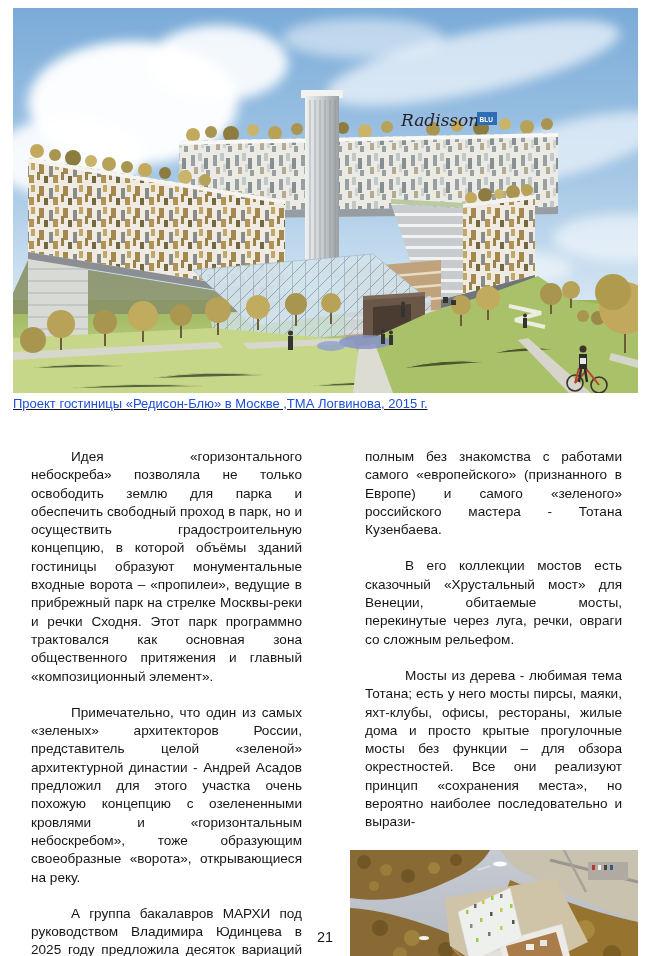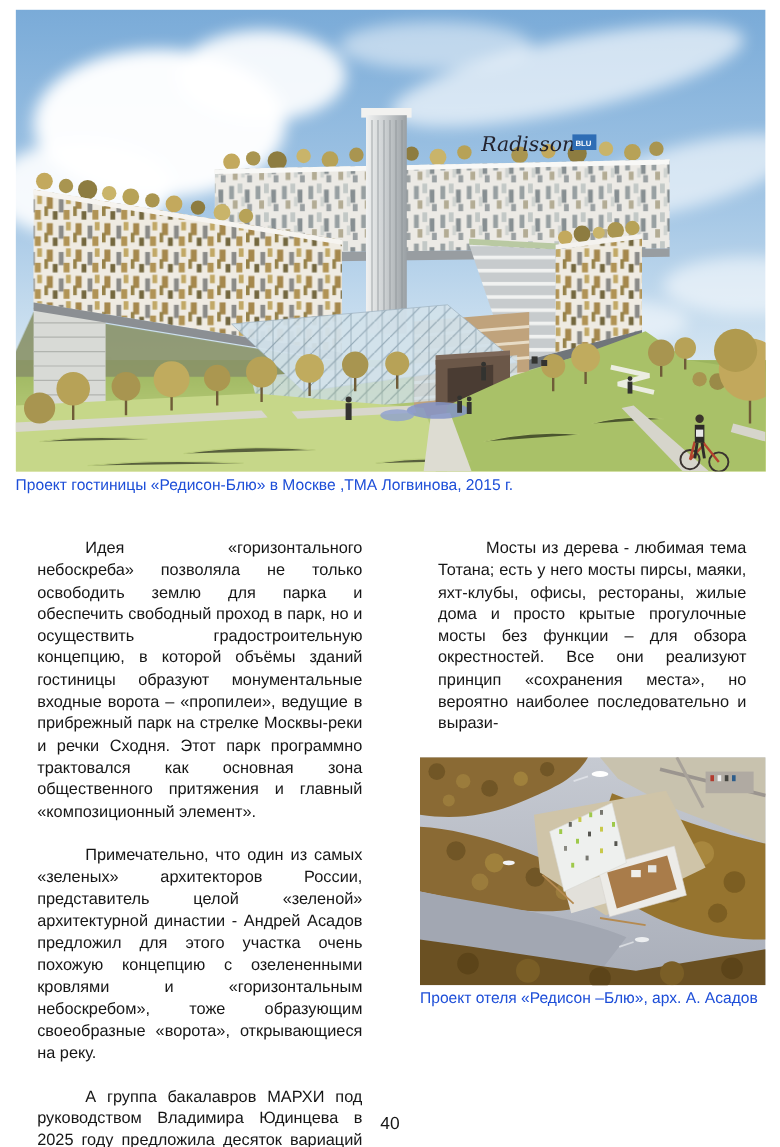--- a/index.html
+++ b/index.html
@@ -2,21 +2,21 @@
 <html lang="ru"><head>
 <meta charset="utf-8">
 <style>
   html,body{margin:0;padding:0;}
   body{
     width:650px;height:956px;background:#ffffff;
     font-family:"Liberation Sans", sans-serif;color:#161616;
     position:relative;overflow:hidden;
   }
   .page{position:relative;width:650px;height:956px;background:#fff;}
-  figure{margin:0;padding:0;}
+  figure{margin:0;padding:0;text-decoration:underline;}
   .hero{position:absolute;left:13px;top:8px;width:625px;}
   .hero svg{display:block;width:625px;height:385px;}
   figcaption{
     font-size:13px;line-height:16px;color:#1d4ed8;
     padding-top:3px;text-align:left;
   }
   .columns{position:absolute;left:13px;top:430px;width:627px;display:flex;}
   .col-left{width:307px;margin-right:27px;}
   .col-right{width:293px;}
   p.body{
@@ -308,20 +308,22 @@
   </figure>
 
   <div class="columns">
     <div class="col col-left">
       <p class="body indent">Идея «горизонтального небоскреба» позволяла не только освободить землю для парка и обеспечить свободный проход в парк, но и осуществить градостроительную концепцию, в которой объёмы зданий гостиницы образуют монументальные входные ворота – «пропилеи», ведущие в прибрежный парк на стрелке Москвы-реки и речки Сходня. Этот парк программно трактовался как основная зона общественного притяжения и главный «композиционный элемент».</p>
       <p class="body indent">Примечательно, что один из самых «зеленых» архитекторов России, представитель целой «зеленой» архитектурной династии - Андрей Асадов предложил для этого участка очень похожую концепцию с озелененными кровлями и «горизонтальным небоскребом», тоже образующим своеобразные «ворота», открывающиеся на реку.</p>
       <p class="body indent">А группа бакалавров МАРХИ под руководством Владимира Юдинцева в 2025 году предложила десяток вариаций  «горизонтального небоскреба» в своих дипломных проектах для зданий  различного назначения в самых разных местах.</p>
     </div>
 
     <div class="col col-right">
+      <p class="body">полным без знакомства с работами самого «европейского» (признанного в Европе) и самого «зеленого» российского мастера - Тотана Кузенбаева.</p>
+      <p class="body indent">В его коллекции мостов есть сказочный «Хрустальный мост» для Венеции, обитаемые мосты, перекинутые через луга, речки, овраги со сложным рельефом.</p>
       <p class="body indent">Мосты из дерева - любимая тема Тотана; есть у него мосты пирсы, маяки, яхт-клубы, офисы, рестораны, жилые дома и просто крытые прогулочные мосты без функции – для обзора окрестностей.  Все они реализуют принцип «сохранения места», но вероятно наиболее последовательно и вырази-</p>
 
       <figure class="fig2">
         <svg viewBox="0 0 288 190" width="288" height="190" xmlns="http://www.w3.org/2000/svg">
           <defs>
             <linearGradient id="waterG" x1="0" y1="0" x2="0" y2="1">
               <stop offset="0" stop-color="#c6cad2"></stop>
               <stop offset="1" stop-color="#a9aeb9"></stop>
             </linearGradient>
           </defs>
@@ -408,14 +410,14 @@
             <ellipse cx="74" cy="88" rx="5" ry="2" fill="#f2f3f5"></ellipse>
             <ellipse cx="185" cy="152" rx="6" ry="2.2" fill="#eceef0"></ellipse>
             <line x1="178" y1="154" x2="166" y2="158" stroke="#d8dbe0" stroke-width="1.5"></line>
           </g>
         </svg>
         <figcaption>Проект отеля  «Редисон –Блю», арх. А. Асадов</figcaption>
       </figure>
     </div>
   </div>
 
-  <div class="pageno">40</div>
+  <div class="pageno">21</div>
 </div>
 
 </body></html>

